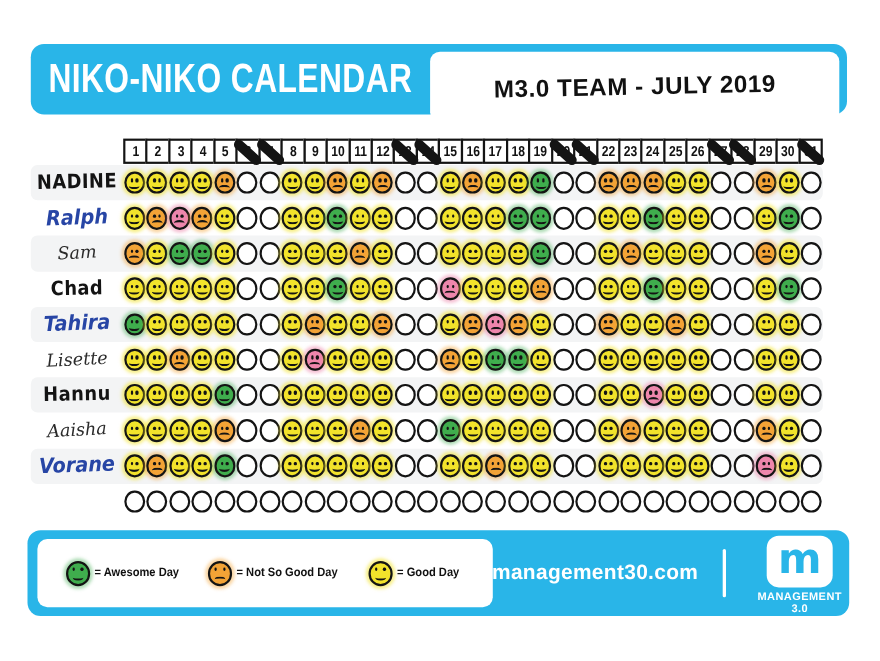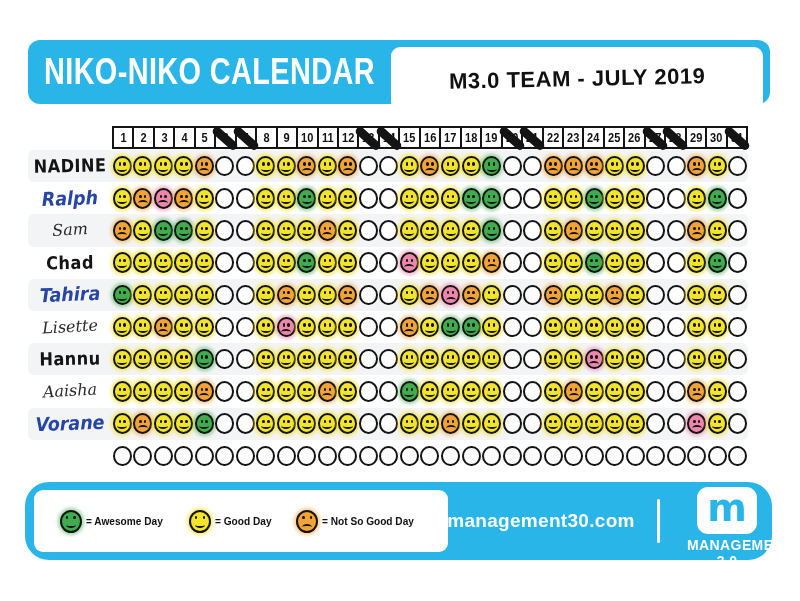--- a/index.html
+++ b/index.html
@@ -44,34 +44,34 @@
   .face.notso{background:var(--orange);box-shadow:0 0 3px 2.5px rgba(243,163,54,.45);}
   .face.horrible{background:var(--pink);box-shadow:0 0 3px 2.5px rgba(238,134,172,.5);}
   .eye{position:absolute;width:2.6px;height:3.4px;background:var(--ink);border-radius:50%;top:4.5px;}
   .eye.l{left:3.8px;} .eye.r{right:3.8px;}
   .xeye{position:absolute;top:2.5px;font-size:7px;font-weight:bold;color:var(--ink);line-height:1;}
   .xeye.l{left:3px;} .xeye.r{right:3px;}
   .mouth{position:absolute;left:50%;transform:translateX(-50%);width:10px;height:5px;}
   .mouth.smile{bottom:2.5px;border-bottom:2px solid var(--ink);border-radius:0 0 10px 10px/0 0 6px 6px;}
   .mouth.frown{bottom:1.5px;border-top:2px solid var(--ink);border-radius:10px 10px 0 0/6px 6px 0 0;}
 
-  .footer{position:absolute;left:25px;top:482px;width:747px;height:78px;background:var(--cyan);border-radius:24px;}
+  .footer{position:absolute;left:25px;top:482px;width:747px;height:78px;background:var(--cyan);border-radius:12px;}
   .legend-box{position:absolute;left:9px;top:8px;width:414px;height:62px;background:#fff;border-radius:9px;
          display:flex;align-items:center;justify-content:space-evenly;padding:0 6px;}
   .legend-item{display:flex;align-items:center;gap:4px;}
   .legend-item .face{width:22px;height:23px;flex:0 0 auto;}
   .legend-label{font-size:11px;font-weight:bold;color:#111;white-space:nowrap;transform:scaleX(.92);transform-origin:left center;}
   .website{position:absolute;left:416px;top:0;width:200px;height:100%;display:flex;align-items:center;justify-content:center;
          color:#fff;font-weight:bold;font-size:19px;letter-spacing:.3px;}
   .divider{position:absolute;left:632px;top:17px;width:3px;height:44px;background:#fff;border-radius:2px;}
   .logo{position:absolute;left:662px;top:5px;width:80px;text-align:center;}
   .logo-square{width:60px;height:47px;background:#fff;border-radius:11px;margin:0 auto;
          display:flex;align-items:center;justify-content:center;}
   .logo-m{color:var(--cyan);font-family:"DejaVu Sans",sans-serif;font-weight:900;font-size:38px;line-height:1;margin-top:-6px;}
-  .logo-text{color:#fff;font-size:14px;font-weight:bold;letter-spacing:.4px;margin-top:3px;}
+  .logo-text{color:#fff;font-size:10px;font-weight:bold;letter-spacing:.4px;margin-top:3px;}
 </style>
 </head>
 <body>
 
 <div class="header">
   <div class="title">NIKO-NIKO CALENDAR</div>
   <div class="board-label-box">
     <div class="board-label">M3.0 TEAM - JULY 2019</div>
   </div>
 </div>
@@ -1960,34 +1960,34 @@
   <div class="legend-box">
       <div class="legend-item">
         <div class="face awesome">
           <span class="eye l"></span>
           <span class="eye r"></span>
           <div class="mouth smile"></div>
         </div>
         <span class="legend-label">= Awesome Day</span>
       </div>
       <div class="legend-item">
+        <div class="face notso">
+          <span class="eye l"></span>
+          <span class="eye r"></span>
+          <div class="mouth frown"></div>
+        </div>
+        <span class="legend-label">= Not So Good Day</span>
+      </div>
+      <div class="legend-item">
         <div class="face good">
           <span class="eye l"></span>
           <span class="eye r"></span>
           <div class="mouth smile"></div>
         </div>
         <span class="legend-label">= Good Day</span>
-      </div>
-      <div class="legend-item">
-        <div class="face notso">
-          <span class="eye l"></span>
-          <span class="eye r"></span>
-          <div class="mouth frown"></div>
-        </div>
-        <span class="legend-label">= Not So Good Day</span>
       </div>
     </div>
   <div class="website">management30.com</div>
   <div class="divider"></div>
   <div class="logo">
     <div class="logo-square">
       <div class="logo-m">m</div>
     </div>
     <div class="logo-text">MANAGEMENT 3.0</div>
   </div>

